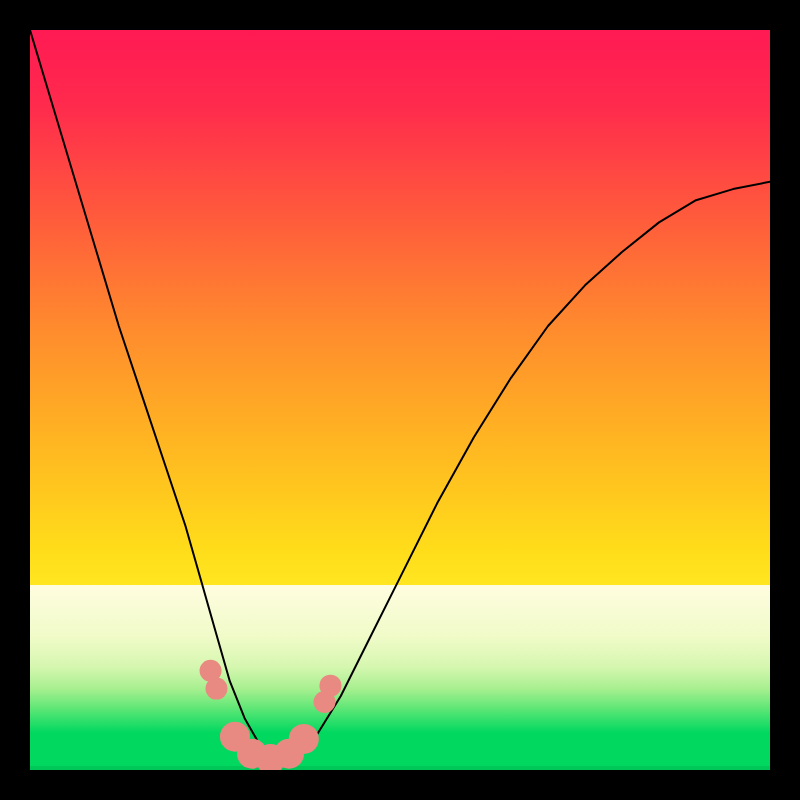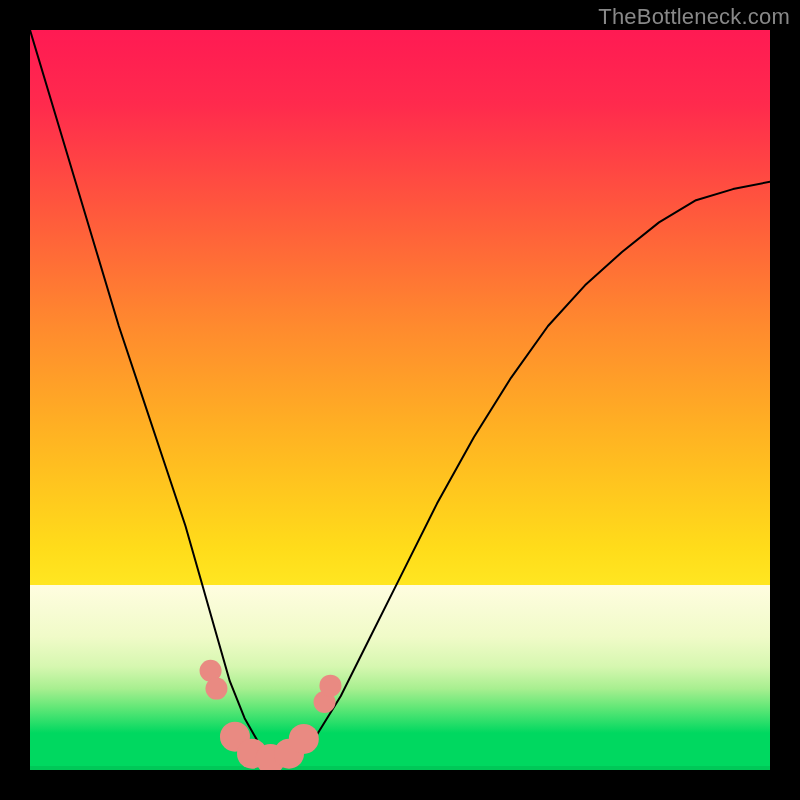--- a/index.html
+++ b/index.html
@@ -38,21 +38,20 @@
   .plot svg {
     display: block;
     width: 740px;
     height: 740px;
   }
 </style>
 </head>
 <body>
 
 <div class="frame">
-  <div class="watermark">TheBottleneck.com</div>
 
   <div class="plot">
     <svg id="chart-svg" viewBox="0 0 740 740" preserveAspectRatio="none">
         <defs>
           <linearGradient id="gmain" x1="0" y1="0" x2="0" y2="1">
             <stop offset="0%" stop-color="#ff1a53"></stop>
             <stop offset="10%" stop-color="#ff2a4d"></stop>
             <stop offset="25%" stop-color="#ff5a3c"></stop>
             <stop offset="40%" stop-color="#ff8a2e"></stop>
             <stop offset="55%" stop-color="#ffb422"></stop>

